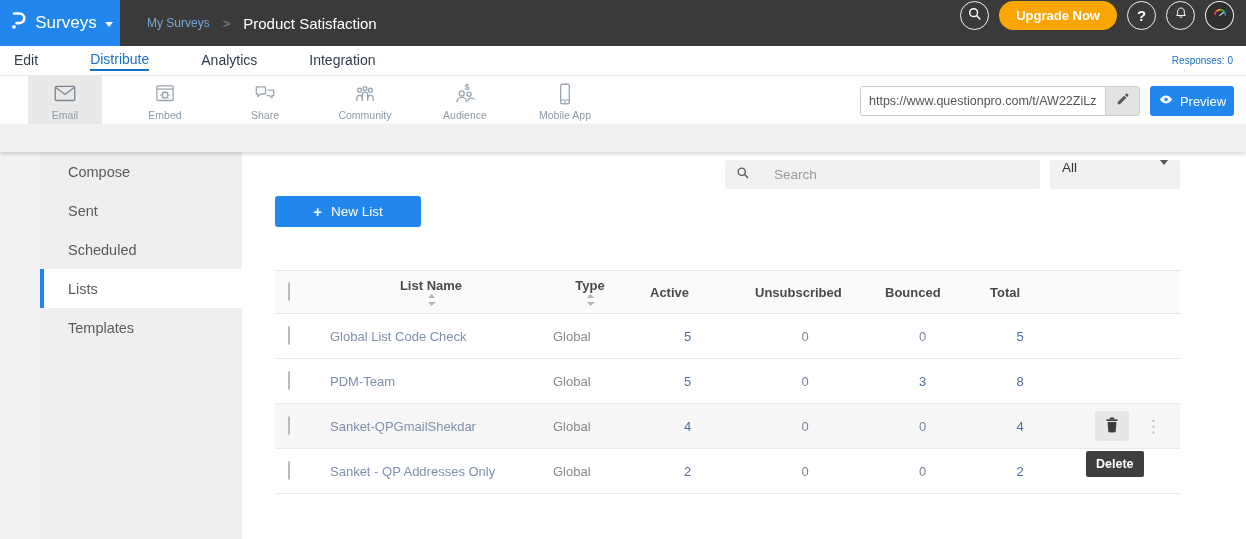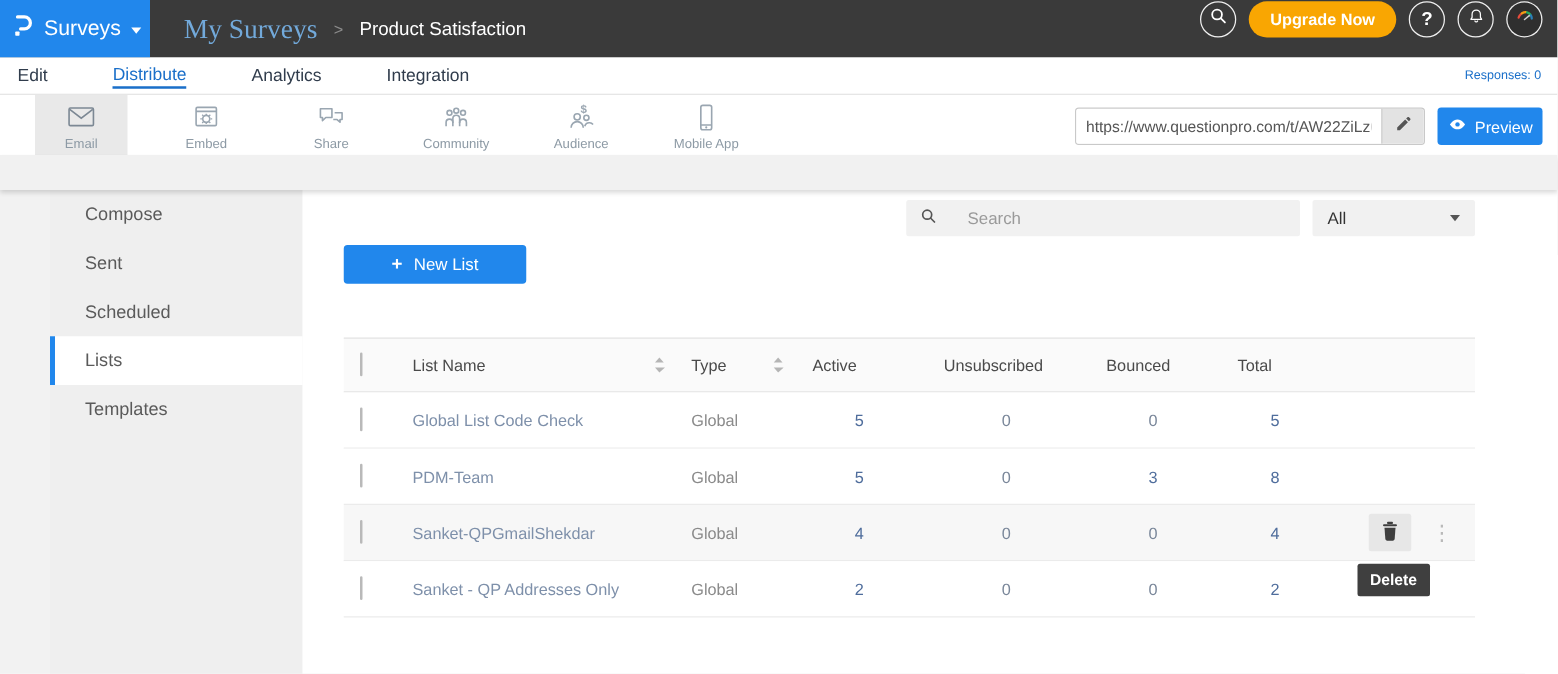--- a/index.html
+++ b/index.html
@@ -7,21 +7,21 @@
   body { font-family:"Liberation Sans","DejaVu Sans",sans-serif; background:#f2f2f2; overflow:hidden; }
   .app { position:relative; width:1246px; height:539px; }
 
   
   .topbar { position:relative; height:46px; background:#3a3a3a; display:flex; align-items:center; }
   .brand { width:120px; height:46px; background:#2187ec; display:flex; align-items:center; justify-content:center; gap:8px; cursor:pointer; }
   .brand-label { color:#fff; font-size:17px; }
   .caret { width:0; height:0; border-left:4.5px solid transparent; border-right:4.5px solid transparent; border-top:5px solid currentColor; display:inline-block; }
   .brand .caret { color:#fff; margin-top:2px; }
   .breadcrumb { display:flex; align-items:center; gap:13px; margin-left:27px; }
-  .crumb-parent { color:#72a9da; font-size:22px; cursor:pointer;font-family:Liberation Serif, serif; }
+  .crumb-parent { color:#72a9da; font-size:12px; cursor:pointer; }
   .crumb-sep { color:#8b8b8b; font-size:13px; }
   .crumb-current { color:#fff; font-size:15px; }
   .topbar-right { position:absolute; right:12px; top:0; height:30px; display:flex; align-items:center; gap:10px; }
   .circle-btn { width:29px; height:29px; border-radius:50%; border:1.5px solid rgba(255,255,255,.92); display:flex; align-items:center; justify-content:center; cursor:pointer; color:#fff; }
   .circle-btn.help-btn { font-size:15px; font-weight:bold; }
   .upgrade-btn { height:29px; border-radius:15px; background:#f9a602; color:#fff; font-size:13px; font-weight:bold; border:none; padding:0 17px; cursor:pointer; }
   .gauge-btn { background:#2f2f2f; }
 
   
   .subnav { position:relative; height:29px; background:#fff; display:flex; align-items:center; padding-left:14px;gap:18px; }
@@ -45,35 +45,35 @@
   
   .content { position:relative; height:387px; background:#f2f2f2; }
   .sidebar { position:absolute; left:40px; top:0; bottom:0; width:202px; background:#efefef; }
   .side-item { height:39px; display:flex; align-items:center; padding-left:28px; font-size:14.5px; color:#5a5a5a; cursor:pointer; }
   .side-item.active { background:#fff; border-left:4px solid #2187ec; padding-left:24px; }
   .main { position:absolute; left:242px; right:0; top:0; bottom:0; background:#fff; }
 
   .search-box { position:absolute; left:483px; top:8px; width:315px; height:29px; background:#f1f1f1; border-radius:2px; display:flex; align-items:center; padding:0 10px; gap:24px; }
   .search-input { flex:1; border:none; outline:none; background:transparent; font-size:13.5px; color:#444; font-family:"Liberation Sans","DejaVu Sans",sans-serif; }
   .search-input::placeholder { color:#9a9a9a; }
-  .filter-dd { position:absolute; left:808px; top:8px; width:130px; height:29px; background:#f1f1f1; border-radius:2px; display:flex; align-items:center; padding:0 12px; cursor:pointer; }
+  .filter-dd { position:absolute; left:808px; top:8px; width:130px; height:29px; background:#f1f1f1; border-radius:2px; display:flex; padding:0 12px; cursor:pointer; }
   .filter-value { font-size:13.5px; color:#333; flex:1; }
   .filter-dd .caret { color:#555; }
   .newlist-btn { position:absolute; left:33px; top:44px; width:146px; height:31px; background:#2187ec; border:none; border-radius:3px; color:#fff; font-size:13.5px; display:flex; align-items:center; justify-content:center; gap:9px; cursor:pointer; }
   .newlist-plus { font-size:15px; font-weight:bold; }
 
   
   .table { position:absolute; left:33px; top:118px; width:905px; }
   .trow { display:grid; grid-template-columns:42px 223px 95px 105px 130px 105px 90px 1fr; align-items:center; }
   .thead { height:44px; background:#fafafa; border-top:1px solid #e3e3e3; border-bottom:1px solid #e3e3e3; }
   .tr { height:45px; background:#fff; border-bottom:1px solid #ebebeb; position:relative; }
   .tr.hovered { background:#f7f7f7; }
   .cell-check { padding-left:13px; }
   .checkbox { width:17px; height:17px; border:1px solid #b9b9b9; border-radius:2px; background:#fff; cursor:pointer; }
-  .th { font-size:13px; font-weight:normal; color:#4a4a4a; }
+  .th { font-size:13px; font-weight:bold; color:#4a4a4a;flex-direction:column; }
   .th-flex { display:flex; align-items:center; justify-content:space-between; padding-left:13px; padding-right:8px; }
   .th-num { padding-left:15px; }
   .cell-name { font-size:13px; color:#7e90aa; padding-left:13px; cursor:pointer; white-space:nowrap; overflow:hidden; }
   .cell-type { font-size:13px; color:#8a8a8a; padding-left:13px; }
   .cell-num { font-size:13px; color:#4f6d9c; text-align:center; }
   .cell-num.zero { color:#7a879a; }
   .sort-icon { display:inline-flex; flex-direction:column; gap:2px; cursor:pointer; }
   .cell-actions { display:flex; align-items:center; gap:16px; padding-left:30px; }
   .trash-btn { width:34px; height:30px; background:#e7e7e7; border:none; border-radius:2px; display:flex; align-items:center; justify-content:center; cursor:pointer; }
   .dots-btn { color:#b9b9b9; font-size:17px; line-height:1; cursor:pointer; background:none; border:none; }

